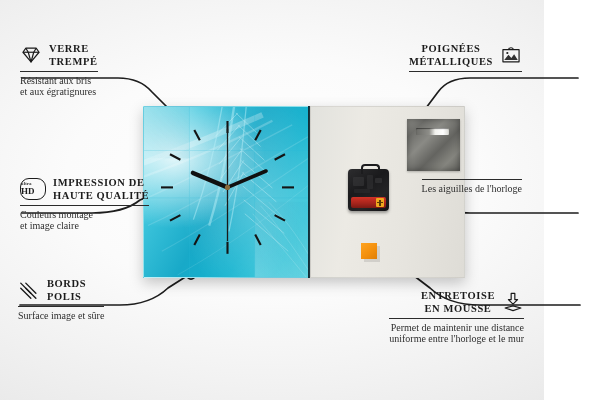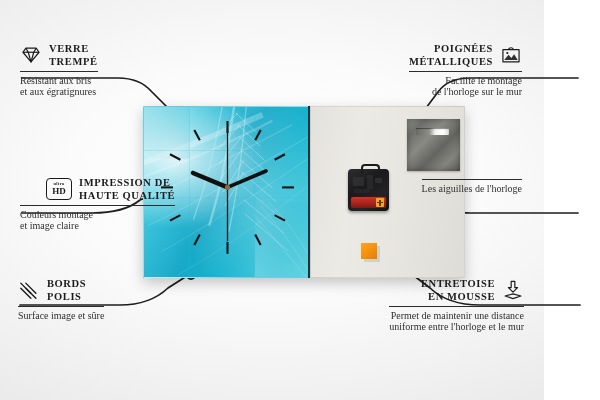--- a/index.html
+++ b/index.html
@@ -99,31 +99,30 @@
   .feat .titles{
     font-weight:bold;font-size:10.5px;letter-spacing:.6px;
     color:#1b1b1b;line-height:13px;text-transform:uppercase;
     white-space:nowrap;
   }
   .feat .rule{height:1px;background:#2b2b2b;margin:3px 0 3px 0;}
   .feat .sub{
     font-size:10px;line-height:11px;color:#2e2e2e;white-space:nowrap;
   }
   .feat.right .head{justify-content:flex-end;}
-  .feat.right .titles{text-align:right;}
+  .feat.right .titles{text-align:center;}
   .feat.right .sub{text-align:right;}
   .ico{width:22px;height:22px;flex:0 0 22px;display:block;}
 
   
   .hdbox{
     width:24px;height:20px;flex:0 0 24px;
-    border:1.4px solid #1b1b1b;border-radius:4px;
-    display:flex;flex-direction:column;align-items:center;justify-content:center;
+    border:1.4px solid #1b1b1b;border-radius:9px;
+    display:flex;flex-direction:column;justify-content:center;
     line-height:1;
-    margin-left:26px;
   }
   .hdbox .u{font-size:4.4px;letter-spacing:.3px;font-weight:bold;color:#1b1b1b;}
   .hdbox .h{font-size:9px;font-weight:bold;color:#1b1b1b;margin-top:.5px;}
 </style>
 </head>
 <body>
 
 <div id="stage">
 
   <svg id="wires" viewBox="0 0 600 400">
@@ -328,34 +327,30 @@
       <svg class="ico" viewBox="0 0 24 24">
         <g fill="none" stroke="#1b1b1b" stroke-width="1.3" stroke-linejoin="round">
           <path d="M9.5,5.6 C10.2,3.6 13.8,3.6 14.5,5.6"></path>
           <rect x="3.2" y="6.2" width="17.6" height="13.2"></rect>
           <path d="M4.6,17.4 L9.2,11.6 L12.4,15.2 L15.4,11.2 L19.4,17.4 Z" fill="#1b1b1b" stroke="none" opacity=".9"></path>
           <circle cx="8" cy="9.8" r="1.2" fill="#1b1b1b" stroke="none"></circle>
         </g>
       </svg>
     </div>
     <div class="rule"></div>
-    <div class="sub">
-      <div>Facilite le montage</div>
-      <div>de l'horloge sur le mur</div>
-    </div>
   </div>
 
   <div class="feat right" style="right:22px;top:176px;">
     <div class="rule"></div>
     <div class="sub">
       <div>Les aiguilles de l'horloge</div>
     </div>
   </div>
 
-  <div class="feat right" style="right:20px;top:277px;">
+  <div class="feat right" style="right:20px;top:289px;">
     <div class="head">
       <div class="titles">
         <div>ENTRETOISE</div>
         <div>EN MOUSSE</div>
       </div>
       <svg class="ico" viewBox="0 0 24 24">
         <g fill="none" stroke="#1b1b1b" stroke-width="1.3" stroke-linejoin="round">
           <path d="M10,2.6 L14,2.6 L14,9.4 L17,9.4 L12,14.4 L7,9.4 L10,9.4 Z"></path>
           <path d="M12,16.2 L20.6,18.6 L12,21.4 L3.4,18.6 Z"></path>
         </g>

